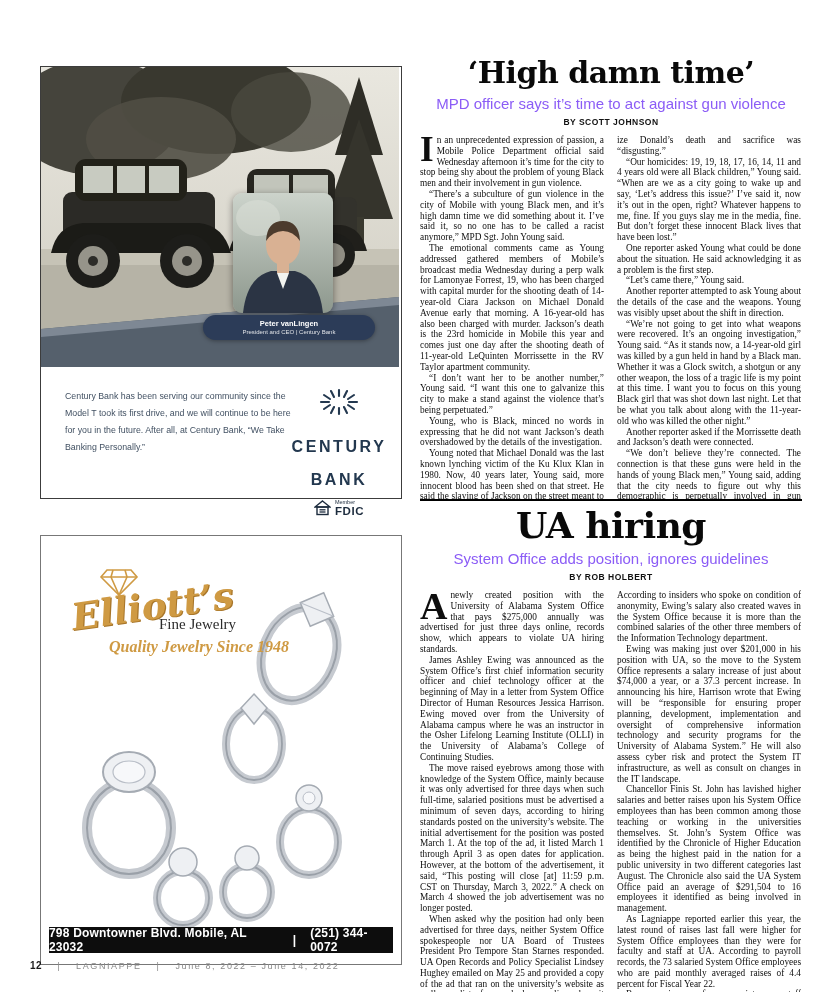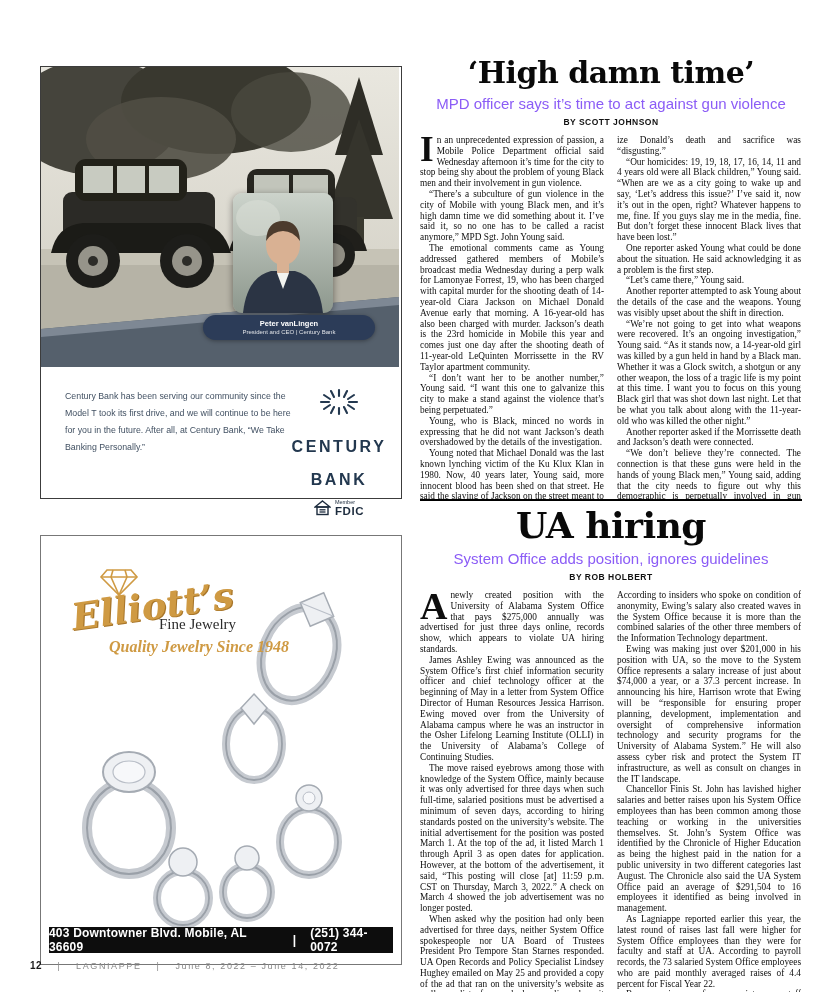--- a/index.html
+++ b/index.html
@@ -291,21 +291,21 @@
           <polygon points="10,8 34,8 40,15 22,33 4,15"></polygon>
           <polyline points="4,15 40,15"></polyline>
           <polyline points="16,8 14,15 22,33 30,15 28,8"></polyline>
         </g>
       </svg>
     </span>
     <div class="el-script">Elliott’s</div>
     <div class="el-fine">Fine Jewelry</div>
     <div class="el-quality">Quality Jewelry Since 1948</div>
     <div class="el-bar">
-      <span>403 Downtowner Blvd.  Mobile, AL 36609</span>
+      <span>798 Downtowner Blvd.  Mobile, AL 23032</span>
       <span>|</span>
       <span>(251) 344-0072</span>
     </div>
   </div>
 
   <div class="footer">
     <span class="pagenum">12</span>
     <span>|</span>
     <span>LAGNIAPPE</span>
     <span>|</span>

